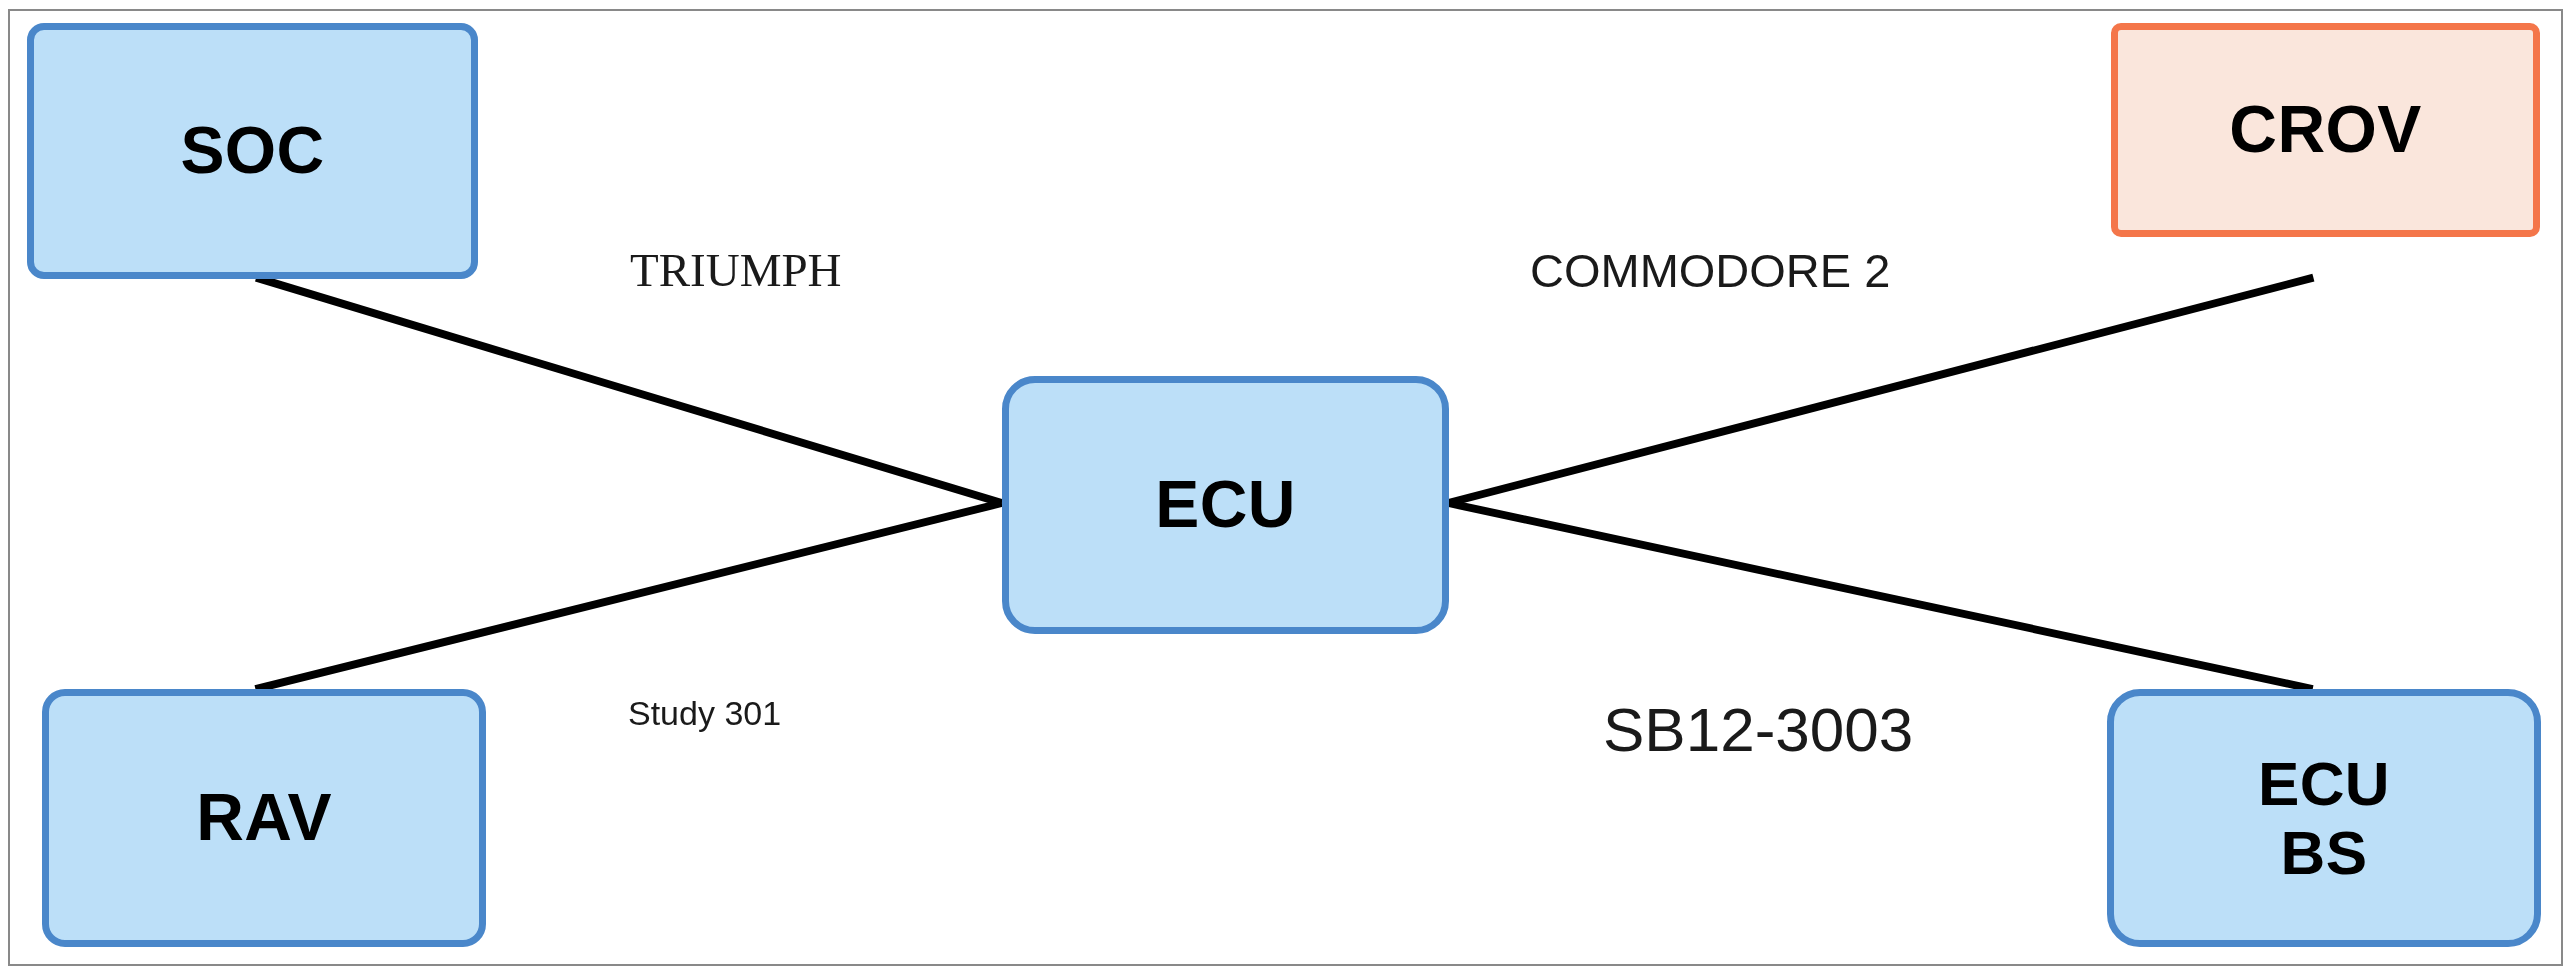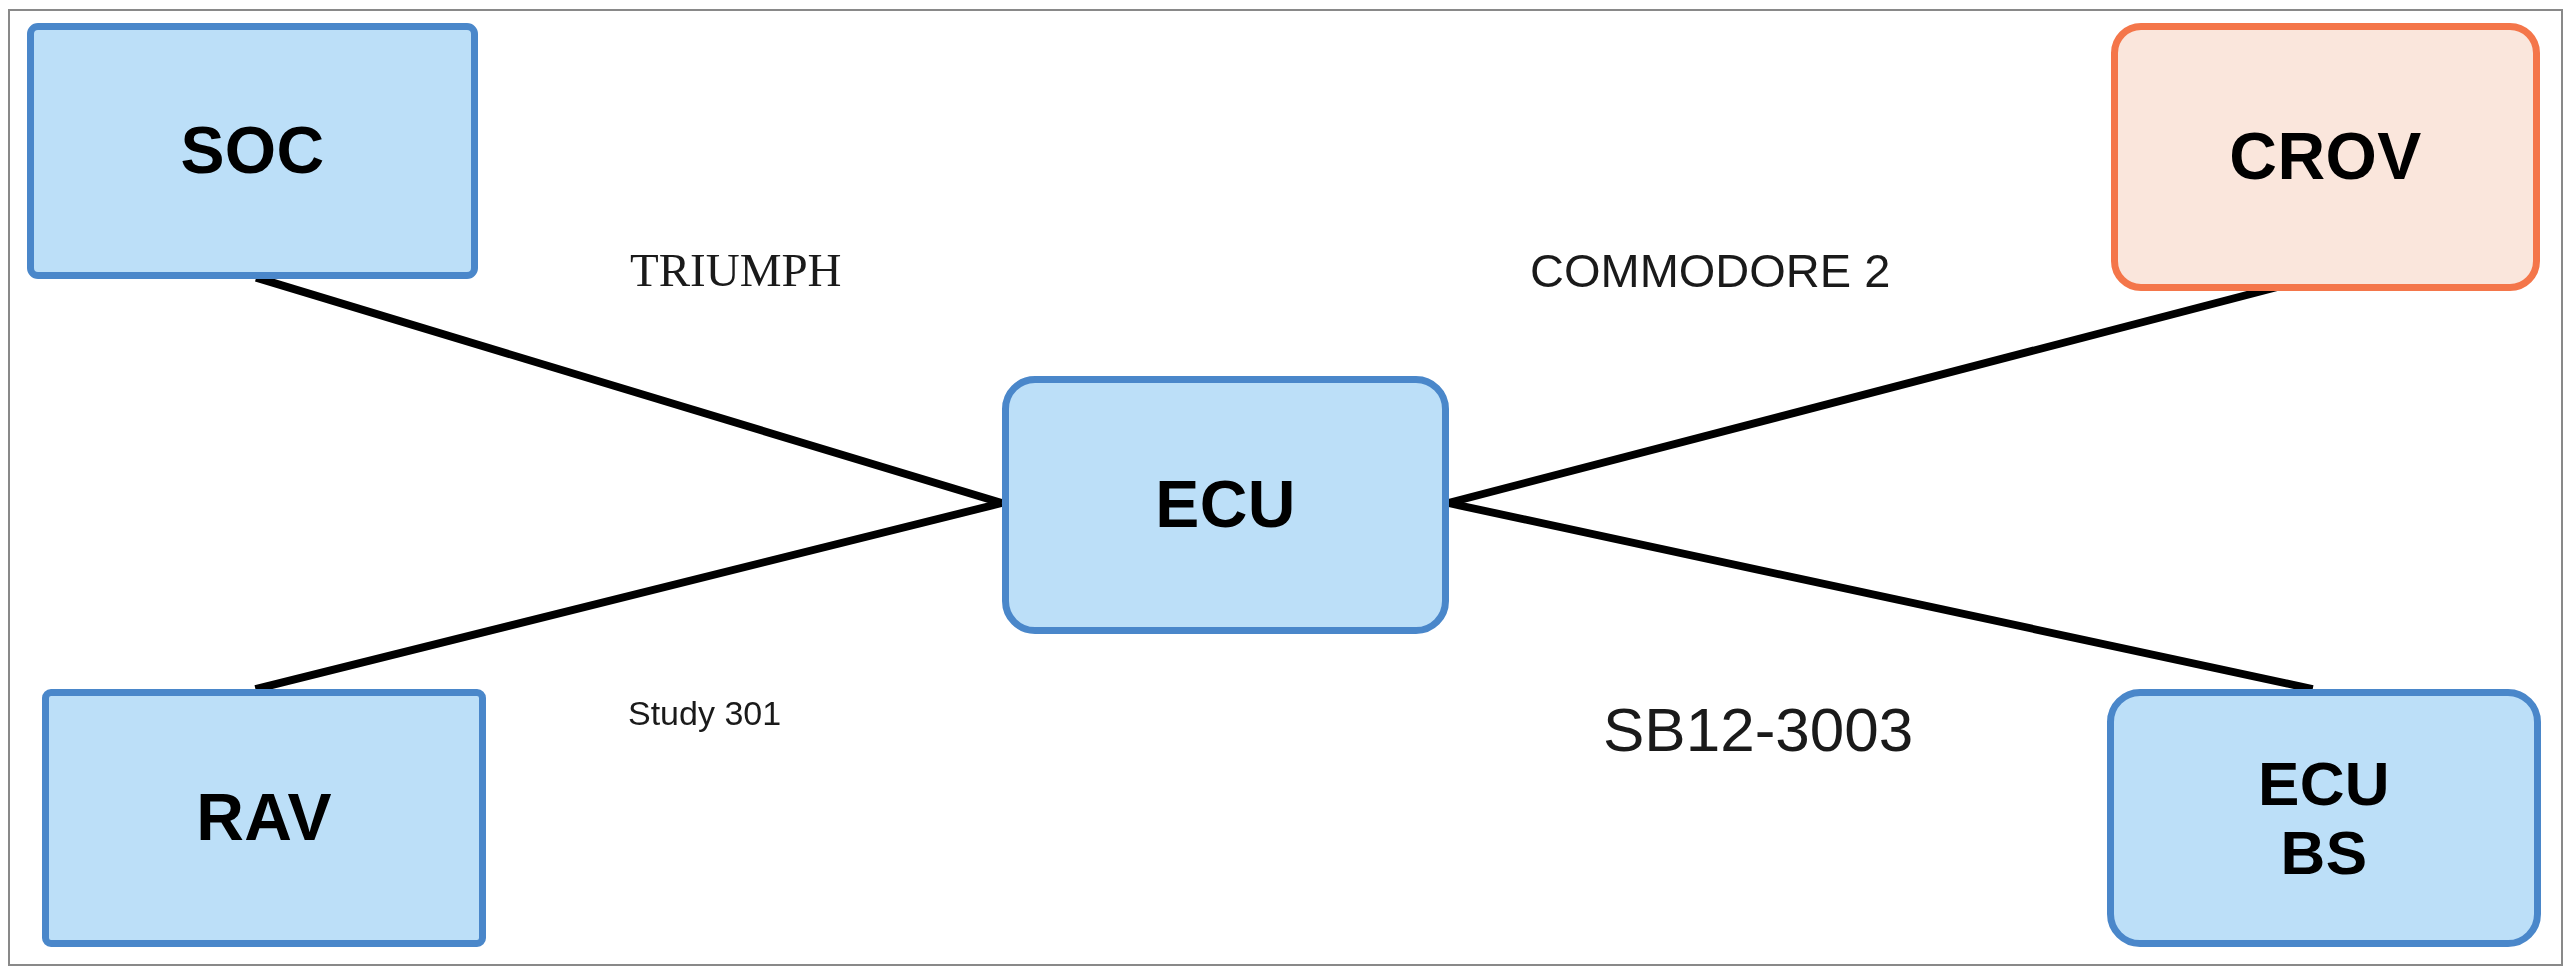--- a/index.html
+++ b/index.html
@@ -56,36 +56,36 @@
     color: #1a1a1a;
     font-weight: normal;
     white-space: nowrap;
     text-align: center;
   }
 
   
   #node-soc {
     left: 27px; top: 23px; width: 451px; height: 256px;
     background: #BCDFF8; border-color: #4A87CA; border-width: 7.9px;
-    border-radius: 11px;
+    border-radius: 17px;
   }
   #node-crov {
-    left: 2111px; top: 23px; width: 429px; height: 268px;
+    left: 2111px; top: 23px; width: 429px; height: 214px;
     background: #FAE6DC; border-color: #F4764A; border-width: 7.9px;
-    border-radius: 30px;
+    border-radius: 10px;
   }
   #node-ecu {
     left: 1002px; top: 376px; width: 447px; height: 258px;
     background: #BCDFF8; border-color: #4A87CA; border-width: 7.9px;
     border-radius: 33px;
   }
   #node-rav {
     left: 42px; top: 689px; width: 444px; height: 258px;
     background: #BCDFF8; border-color: #4A87CA; border-width: 7.9px;
-    border-radius: 9px;
+    border-radius: 23px;
   }
   #node-ecubs {
     left: 2107px; top: 689px; width: 434px; height: 258px;
     background: #BCDFF8; border-color: #4A87CA; border-width: 7.9px;
     border-radius: 33px;
   }
   #node-soc .node-label,
   #node-crov .node-label,
   #node-rav .node-label,
   #node-ecu .node-label { font-size: 66px; }

